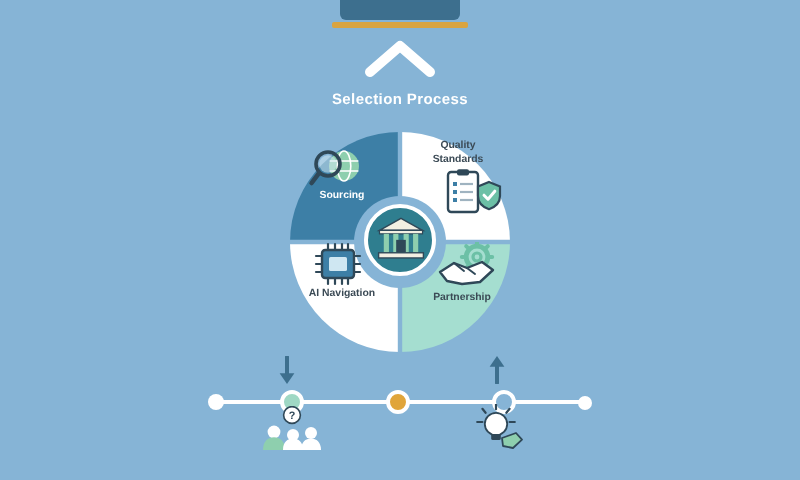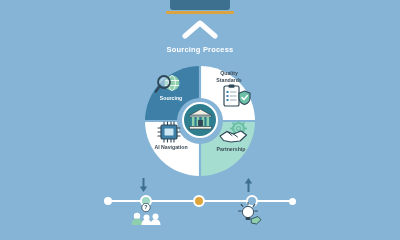--- a/index.html
+++ b/index.html
@@ -149,21 +149,21 @@
     
   </div>
   <div class="top-card-bar"></div>
 
   <div class="chevron">
     <svg viewBox="0 0 36 20" width="36" height="20">
       <path d="M3 17 L18 4 L33 17" fill="none" stroke="#ffffff" stroke-width="5" stroke-linecap="round" stroke-linejoin="round"></path>
     </svg>
   </div>
 
-  <div class="title">Sourcing Process</div>
+  <div class="title">Selection Process</div>
 
   <div class="donut-wrap">
     <svg class="donut-svg" viewBox="0 0 118 118">
 
       <path d="M59 59 L59 4 A55 55 0 0 0 4 59 Z" fill="#3d7fa6"></path>
 
       <path d="M59 59 L114 59 A55 55 0 0 0 59 4 Z" fill="#ffffff"></path>
 
       <path d="M59 59 L59 114 A55 55 0 0 0 114 59 Z" fill="#a5ded0"></path>
 

